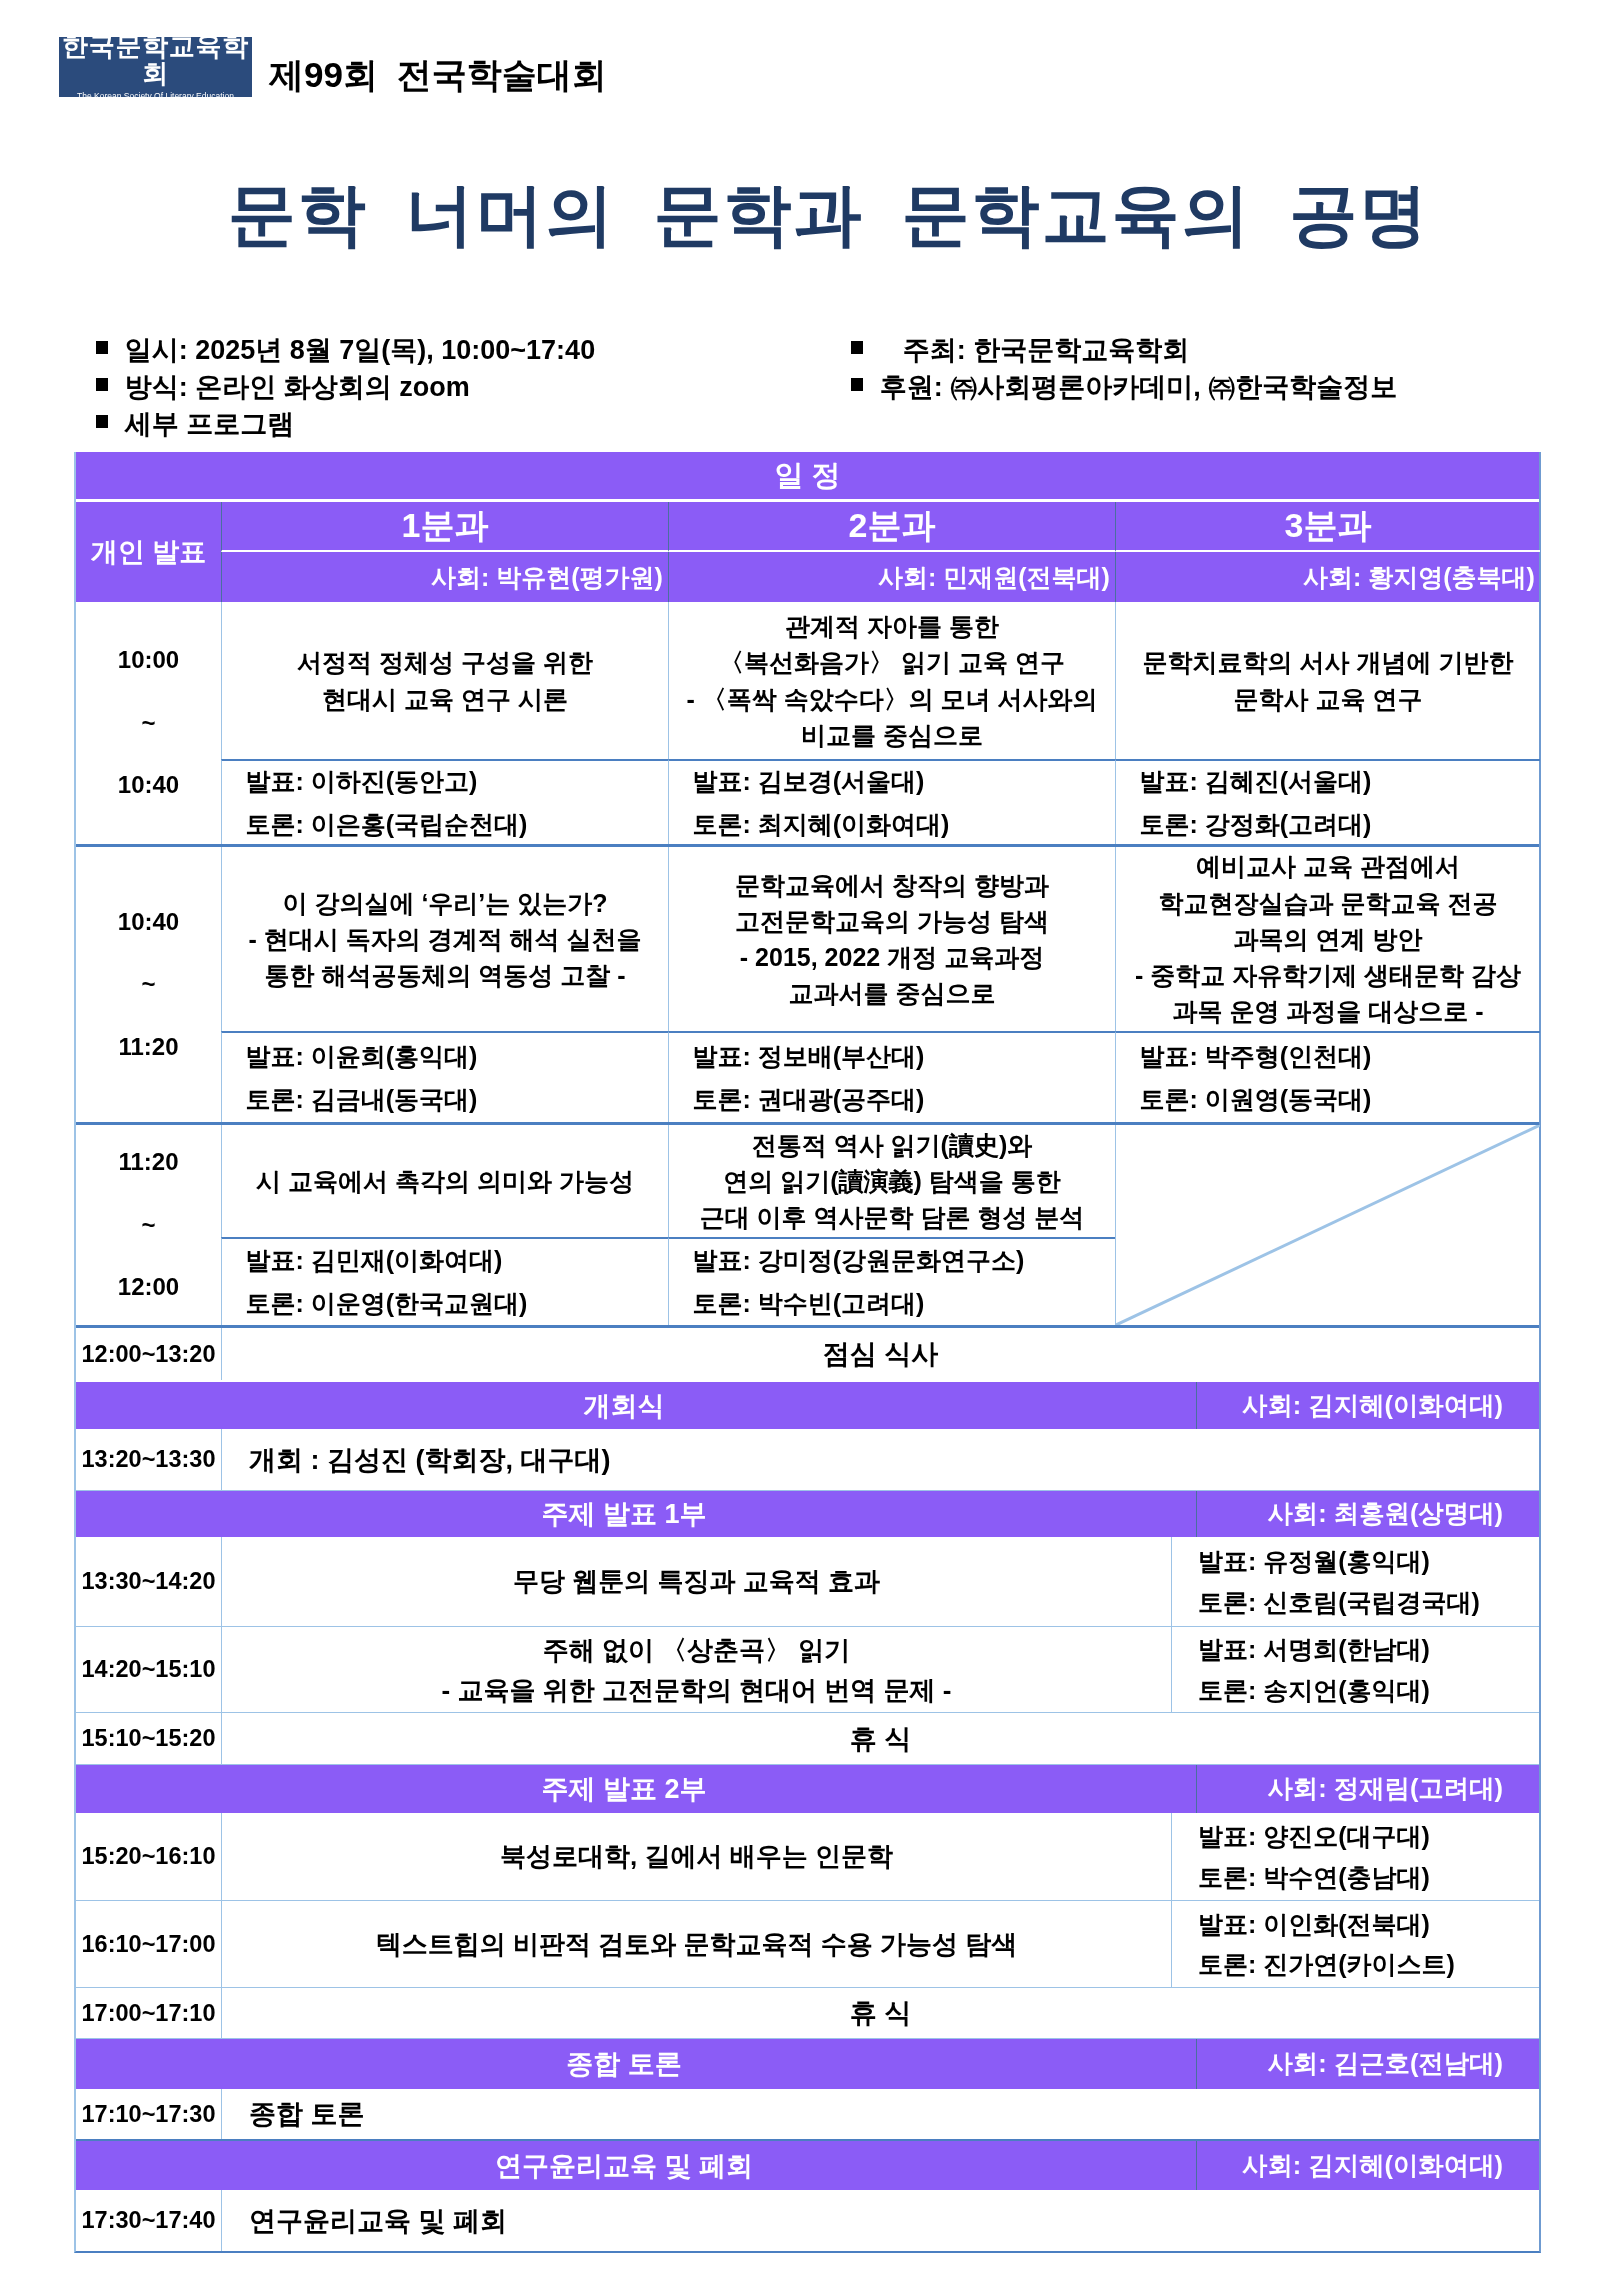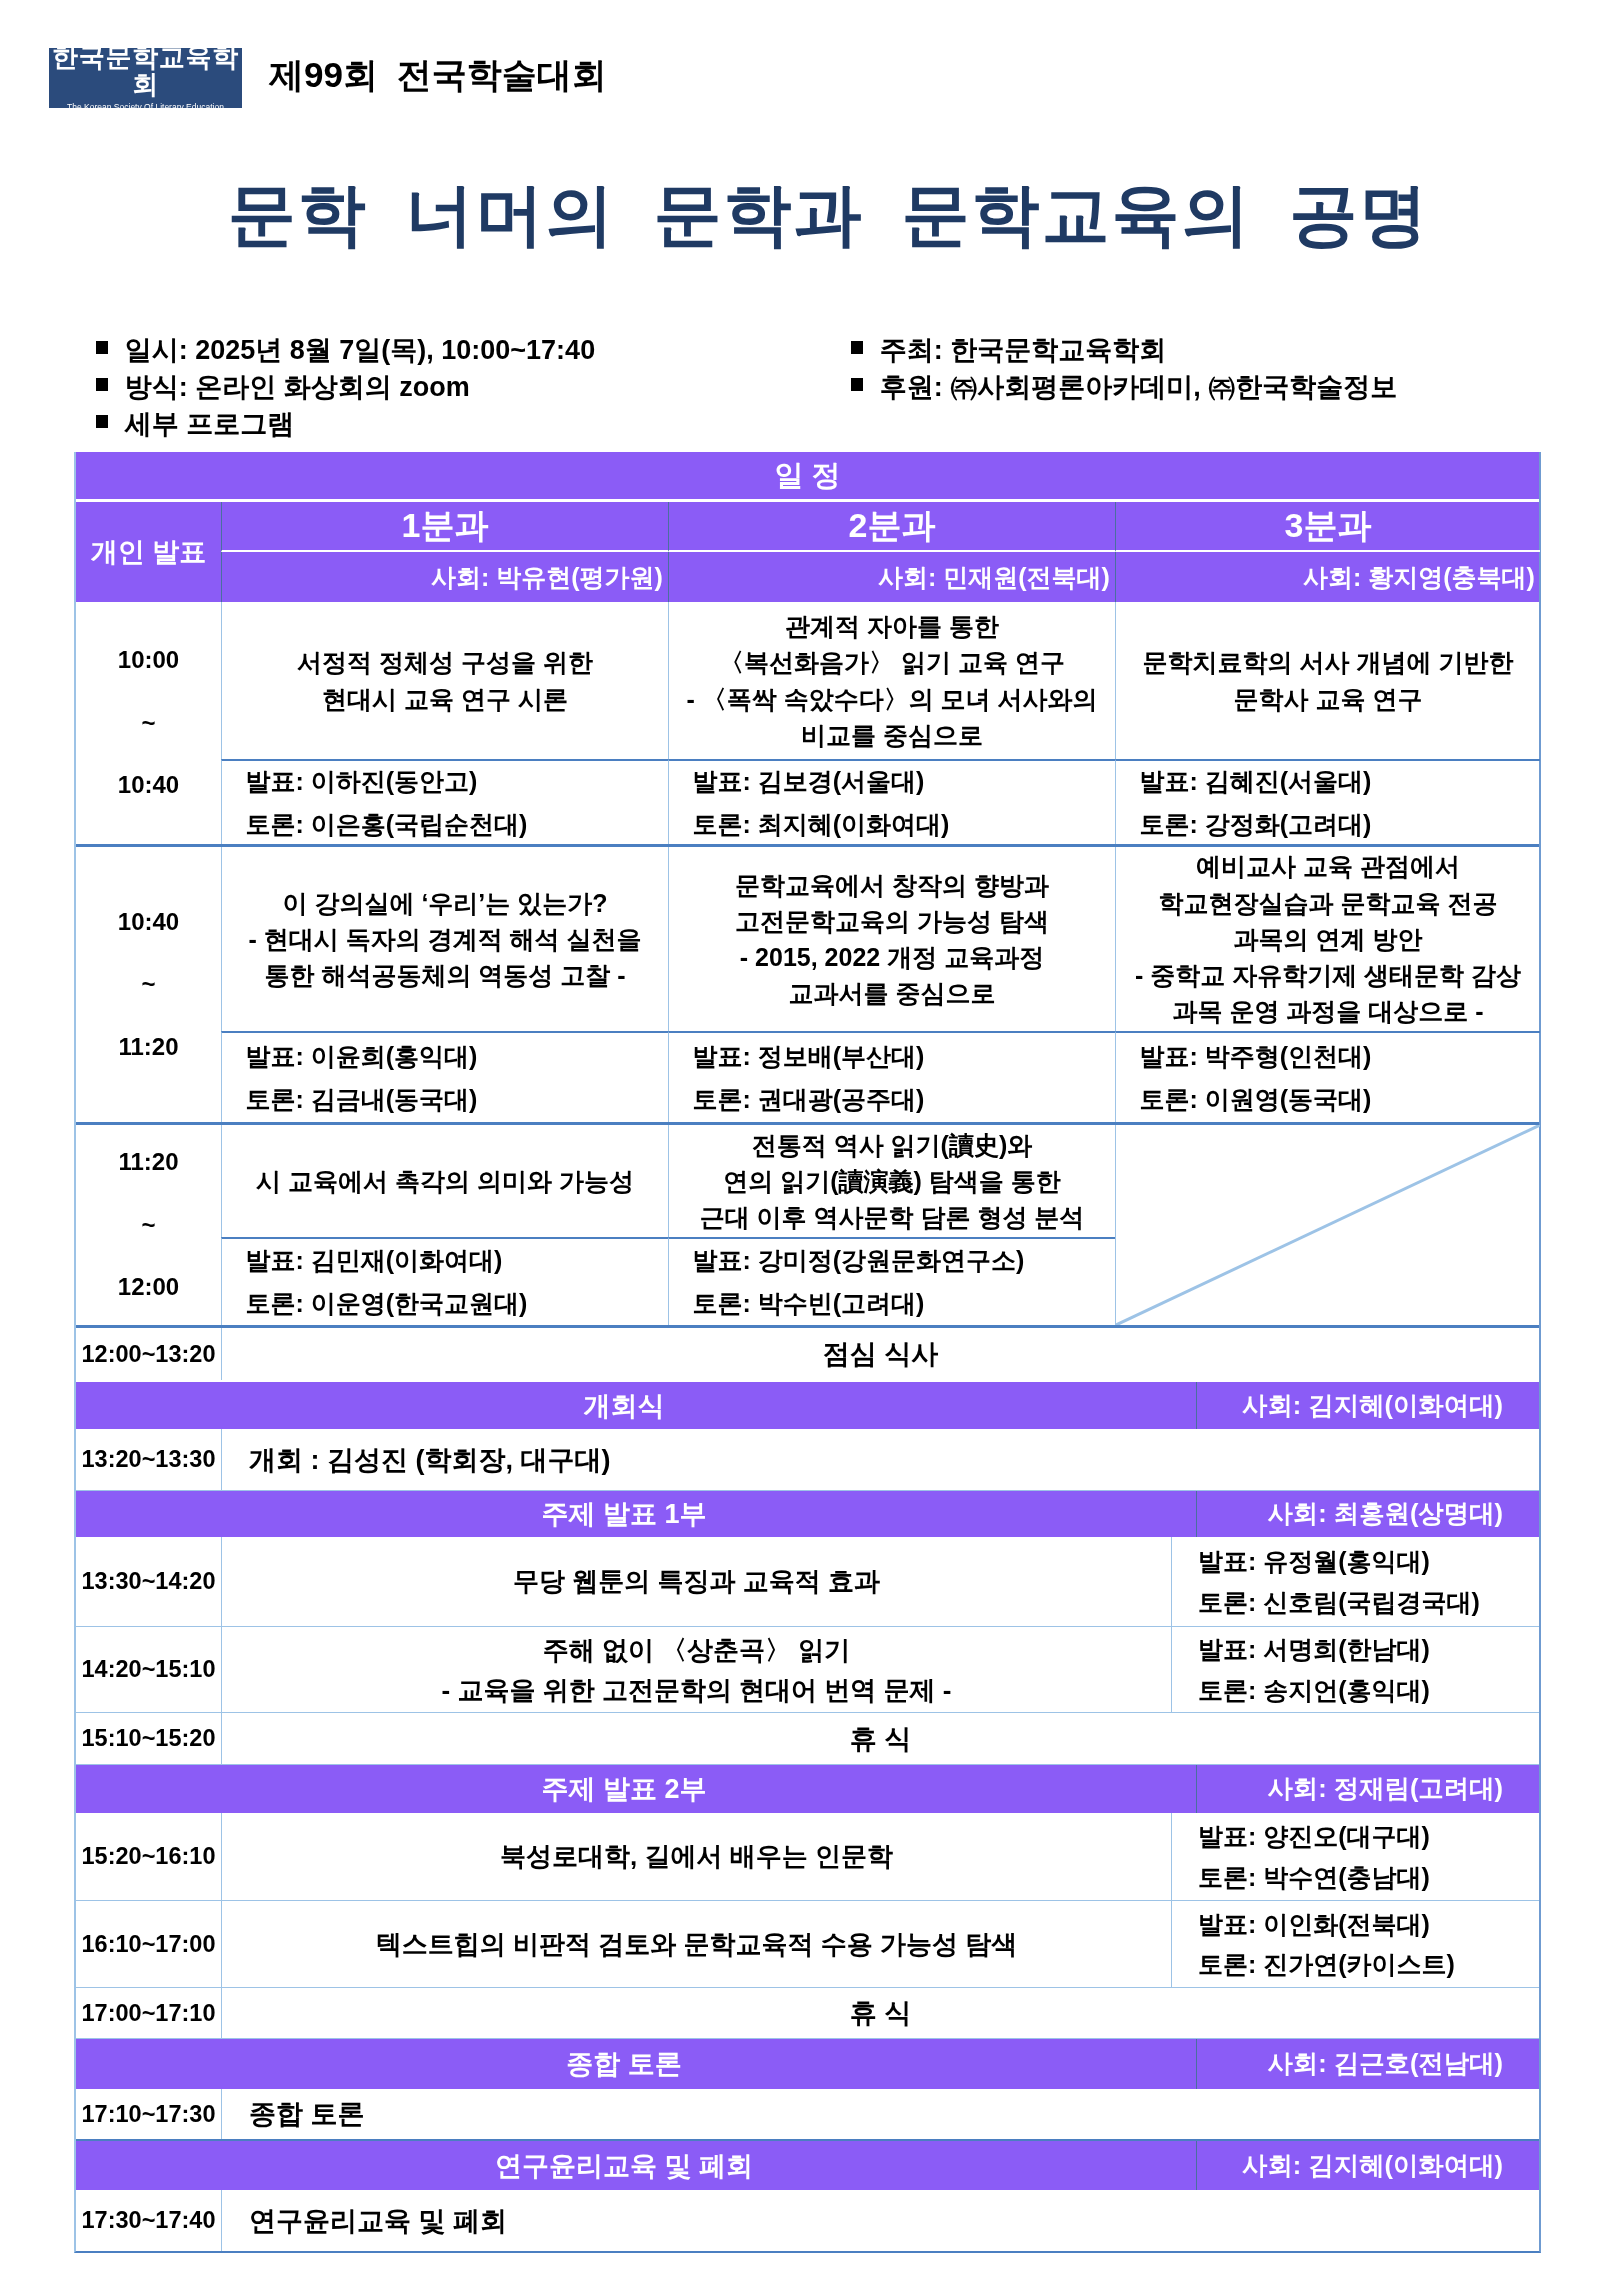--- a/index.html
+++ b/index.html
@@ -1,21 +1,21 @@
 <!DOCTYPE html>
 <html style="font-size:10.4px"><head>
 <meta charset="utf-8">
 <style>
   html,body{margin:0;padding:0;background:#ffffff;}
   body{width:1616px;height:2284px;position:relative;font-family:"Liberation Sans","DejaVu Sans",sans-serif;color:#000;}
   .page{position:absolute;inset:0;overflow:hidden;}
 
   
-  .logo{position:absolute;left:49px;top:37px;width:193px;height:60px;background:#2b4b7c;
-        color:#fff;display:flex;flex-direction:column;justify-content:center;text-align:center;margin-top:11px;}
+  .logo{position:absolute;left:59px;top:37px;width:193px;height:60px;background:#2b4b7c;
+        color:#fff;display:flex;flex-direction:column;justify-content:center;text-align:center;}
   .logo-main{font-size:26px;font-weight:bold;letter-spacing:0.7px;line-height:1.05;}
   .logo-sub{font-size:8.5px;margin-top:3.3px;letter-spacing:0;}
   .event-no{position:absolute;left:269px;top:52px;font-size:35px;font-weight:bold;color:#000;word-spacing:9px;}
   .main-title{position:absolute;left:0;right:0;top:177px;margin:0;text-align:center;
               font-size:68px;font-weight:800;color:#1f3a63;letter-spacing:2px;word-spacing:17px;line-height:1.1;padding-left:41px;}
 
   
   .bullet{position:absolute;display:flex;align-items:flex-start;font-size:27px;font-weight:600;color:#000;white-space:nowrap;}
   .sq{width:11.7px;height:13px;background:#000;margin:8.5px 17px 0 0;flex:0 0 auto;}
 
@@ -89,21 +89,21 @@
     <span>일시: 2025년 8월 7일(목), 10:00~17:40</span>
   </div>
   <div class="bullet" style="left:96px;top:369px;">
     <span class="sq"></span>
     <span>방식: 온라인 화상회의 zoom</span>
   </div>
   <div class="bullet" style="left:96px;top:406px;">
     <span class="sq"></span>
     <span>세부 프로그램</span>
   </div>
-  <div class="bullet" style="left:851px;top:332px;">
+  <div class="bullet" style="left:851px;top:332px;gap:23px;">
     <span class="sq"></span>
     <span>주최: 한국문학교육학회</span>
   </div>
   <div class="bullet" style="left:851px;top:369px;">
     <span class="sq"></span>
     <span>후원: ㈜사회평론아카데미, ㈜한국학술정보</span>
   </div>
 
   <div class="schedule">
 

